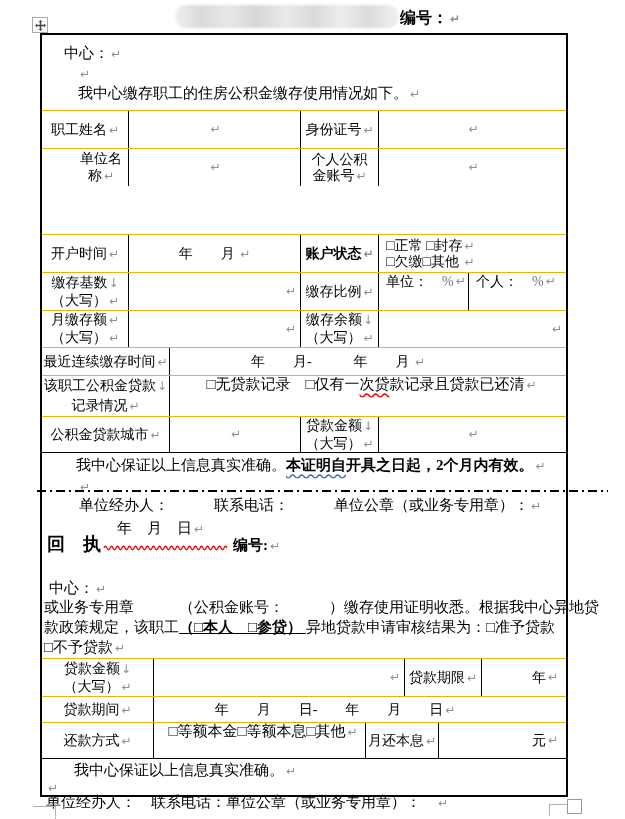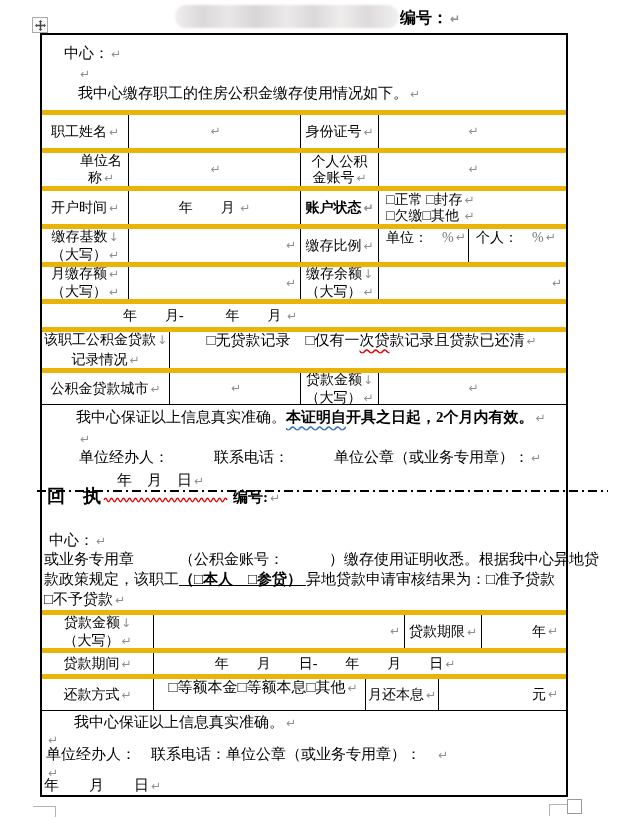--- a/index.html
+++ b/index.html
@@ -16,21 +16,21 @@
   .pm{color:#8f8f8f;font-size:12px;margin-left:2px;font-family:"DejaVu Sans",sans-serif;}
   .lb{color:#8f8f8f;font-size:12px;margin-left:1px;font-family:"DejaVu Sans",sans-serif;}
   .pct{color:#777;margin-left:14px;}
   .b{font-weight:bold;}
   .u{text-decoration:underline;}
   .wr{text-decoration:underline;text-decoration-style:wavy;text-decoration-color:#e00;text-underline-offset:3px;}
   .wb{text-decoration:underline;text-decoration-style:wavy;text-decoration-color:#3a6bc9;text-underline-offset:3px;}
   
   .tbl{position:absolute;left:40px;top:33px;width:528px;height:764px;border:2px solid #000;
        box-sizing:border-box;background:#fff;}
-  .row{display:flex;box-sizing:border-box;border-top:5px solid #eab308;}
+  .row{display:flex;box-sizing:border-box;border-top:1px solid #eab308;}
   .row.first{border-top:none;}
   .c{box-sizing:border-box;border-right:1px solid #000;display:flex;flex-direction:column;
      align-items:center;justify-content:center;text-align:center;overflow:hidden;font-size:14px;line-height:17px;}
   .c.last{border-right:none;}
   .c.left{align-items:flex-start;text-align:left;padding-left:7px;}
   .c.rmark{flex-direction:row;justify-content:flex-end;align-items:center;padding-right:4px;}
   .c.rtext{flex-direction:row;justify-content:flex-end;align-items:center;padding-right:8px;}
   .hdr{padding:9px 0 0 22px;box-sizing:border-box;line-height:19px;font-size:15px;}
   .fz{position:relative;box-sizing:border-box;border-top:1px solid #000;font-size:15px;}
   .abs{position:absolute;white-space:nowrap;}
@@ -92,21 +92,21 @@
           <span class="pm">↵</span>
         </div>
       <div class="c" style="width:78px;line-height:16px;">
           <span style="display:inline-block;width:64px;white-space:normal;"><span>个人公积金账号</span><span class="pm">↵</span></span>
         </div>
       <div class="c last" style="width:187px;">
           <span class="pm">↵</span>
         </div>
     </div>
 
-    <div class="row" style="height:38px;">
+    <div class="row" style="height:38px;margin-top:48px;">
       <div class="c" style="width:87px;">
           <span><span>开户时间</span><span class="pm">↵</span></span>
         </div>
       <div class="c" style="width:172px;">
           <span><span>年　　月</span> <span class="pm">↵</span></span>
         </div>
       <div class="c" style="width:78px;font-weight:bold;">
           <span><span>账户状态</span><span class="pm">↵</span></span>
         </div>
       <div class="c last left" style="width:187px;line-height:16px;">
@@ -149,20 +149,23 @@
       <div class="c" style="width:78px;">
         <span><span>缴存余额</span><span class="lb">↓</span></span>
         <span><span>（大写）</span><span class="pm">↵</span></span>
       </div>
       <div class="c last rmark" style="width:187px;">
           <span class="pm">↵</span>
         </div>
     </div>
 
     <div class="row" style="height:28px;">
+      <div class="c" style="width:128px;">
+          <span><span>最近连续缴存时间</span><span class="pm">↵</span></span>
+        </div>
       <div class="c last" style="width:396px;padding-right:60px;">
           <span><span>年　　月-　　　年　　月</span> <span class="pm">↵</span></span>
         </div>
     </div>
 
     <div class="row" style="height:41px;">
       <div class="c" style="width:128px;line-height:20px;">
         <span><span>该职工公积金贷款</span><span class="lb">↓</span></span>
         <span><span>记录情况</span><span class="pm">↵</span></span>
       </div>

